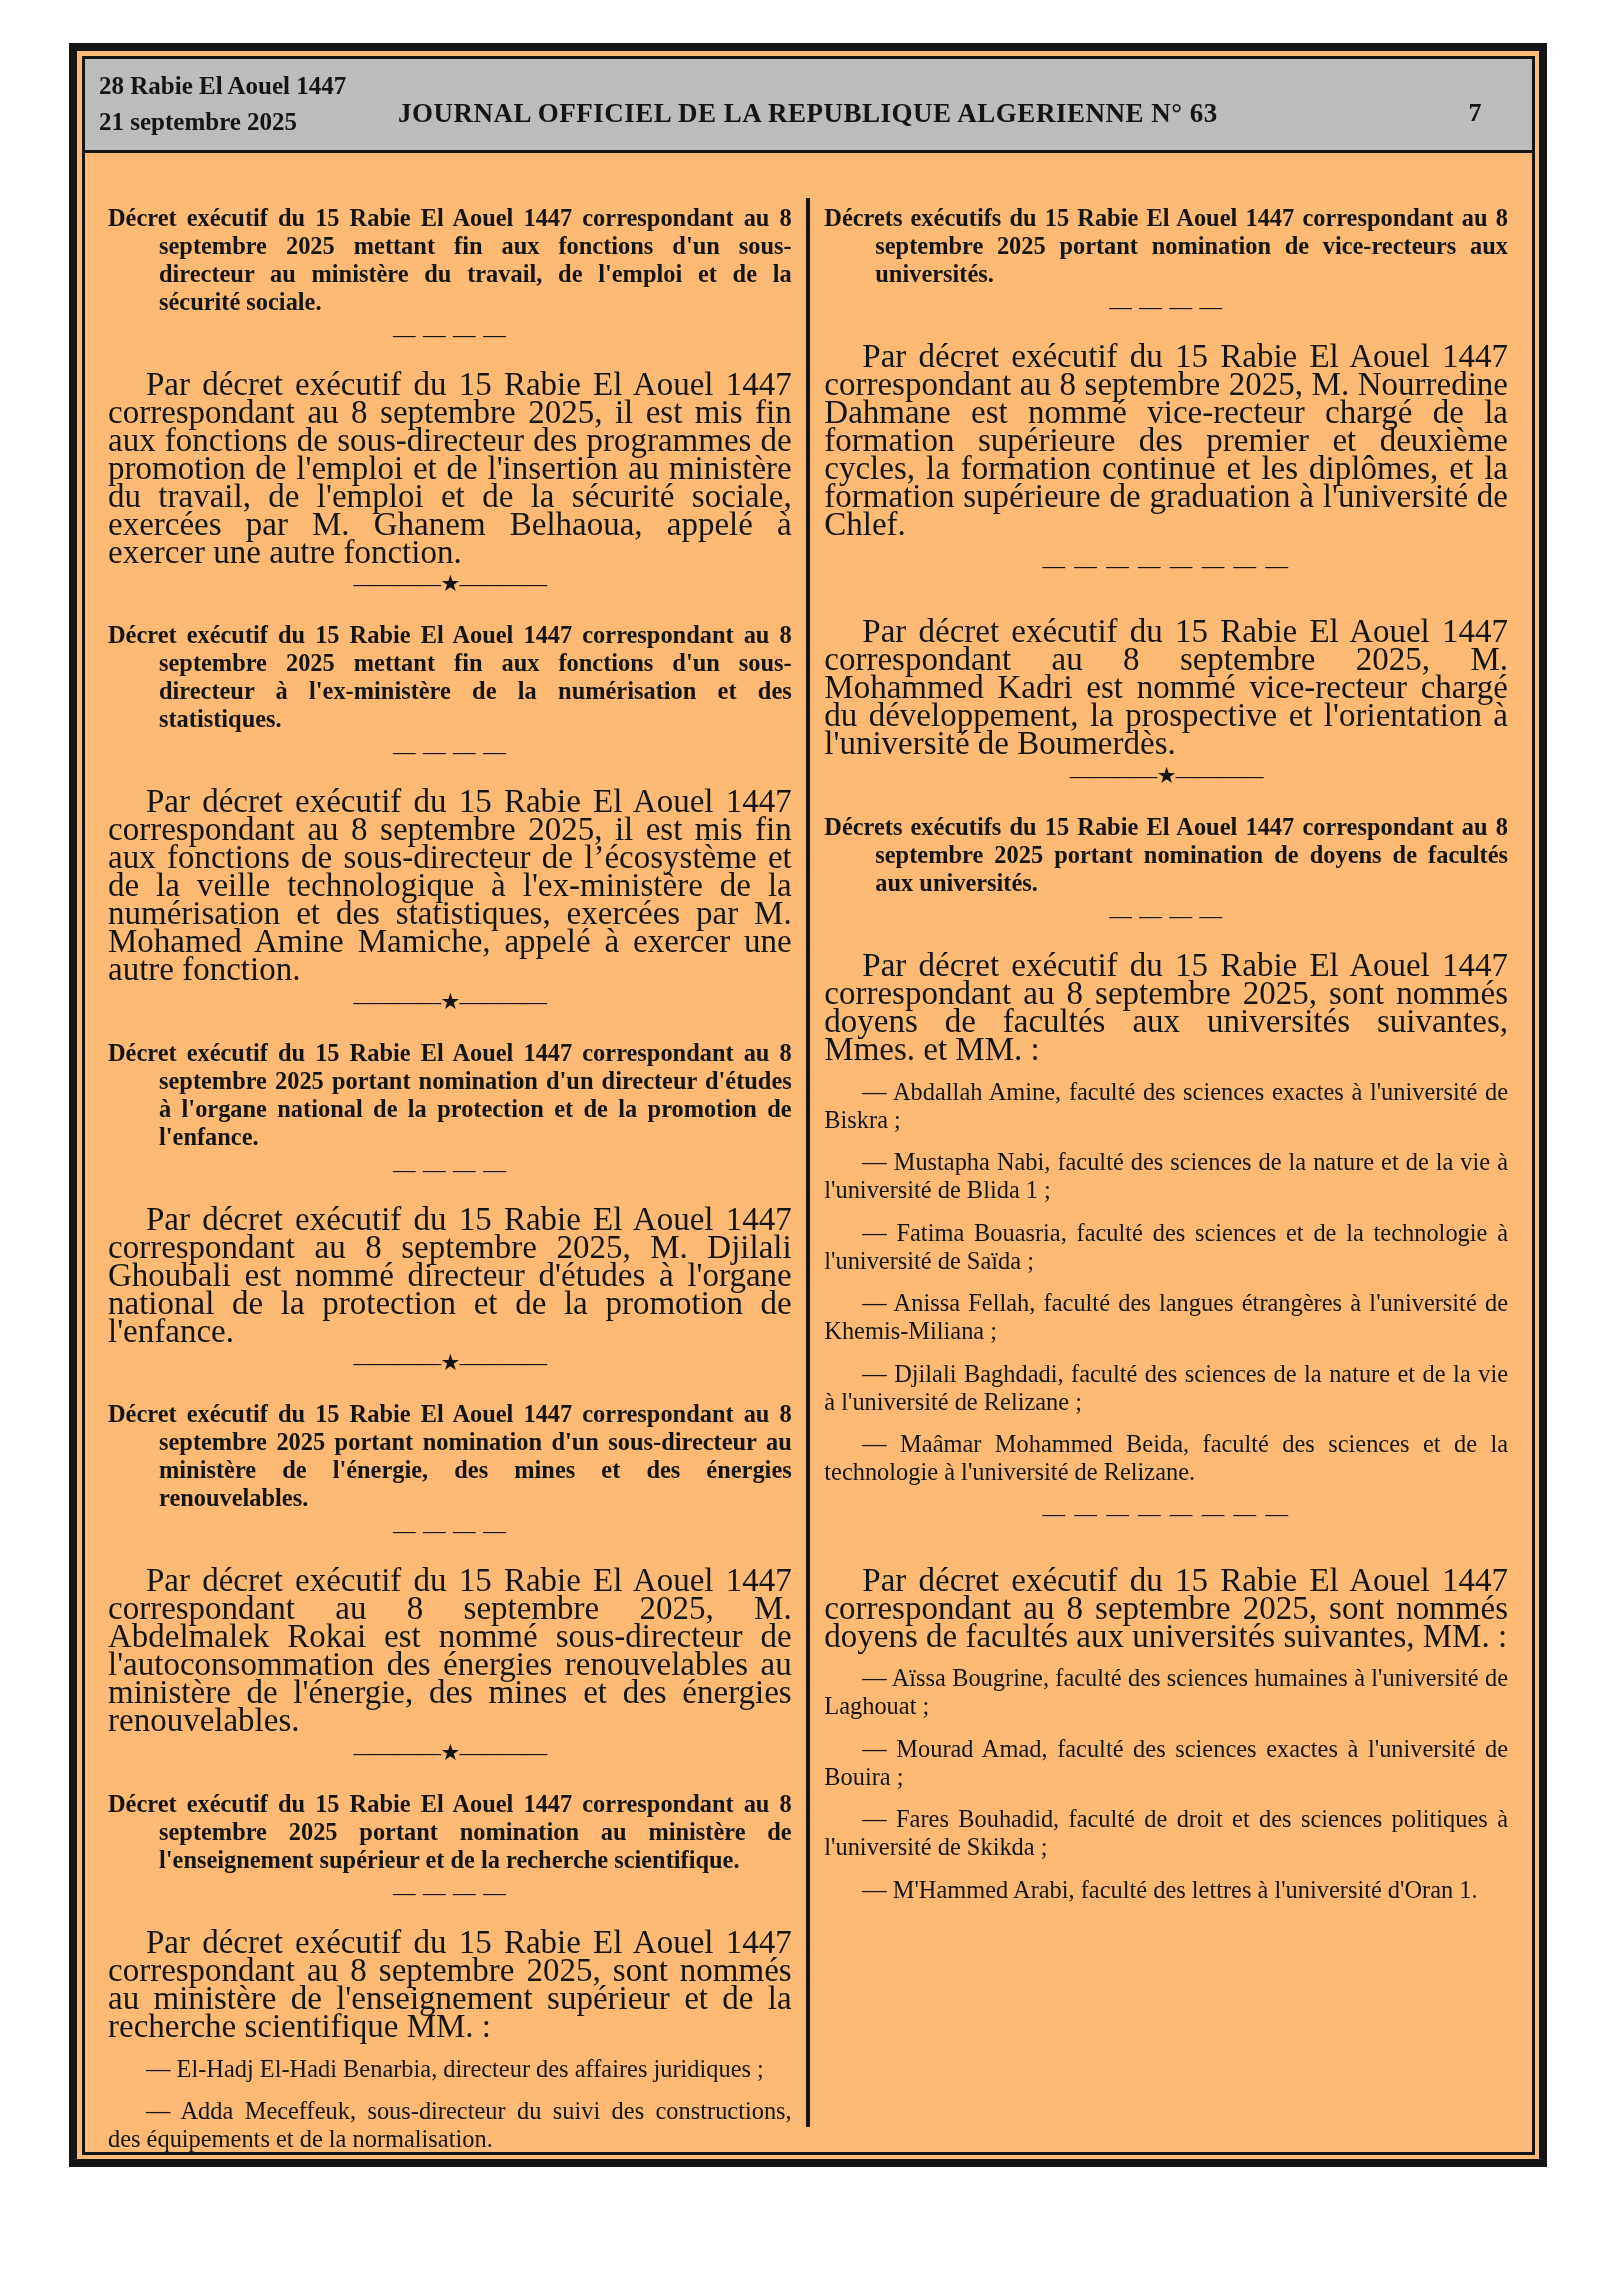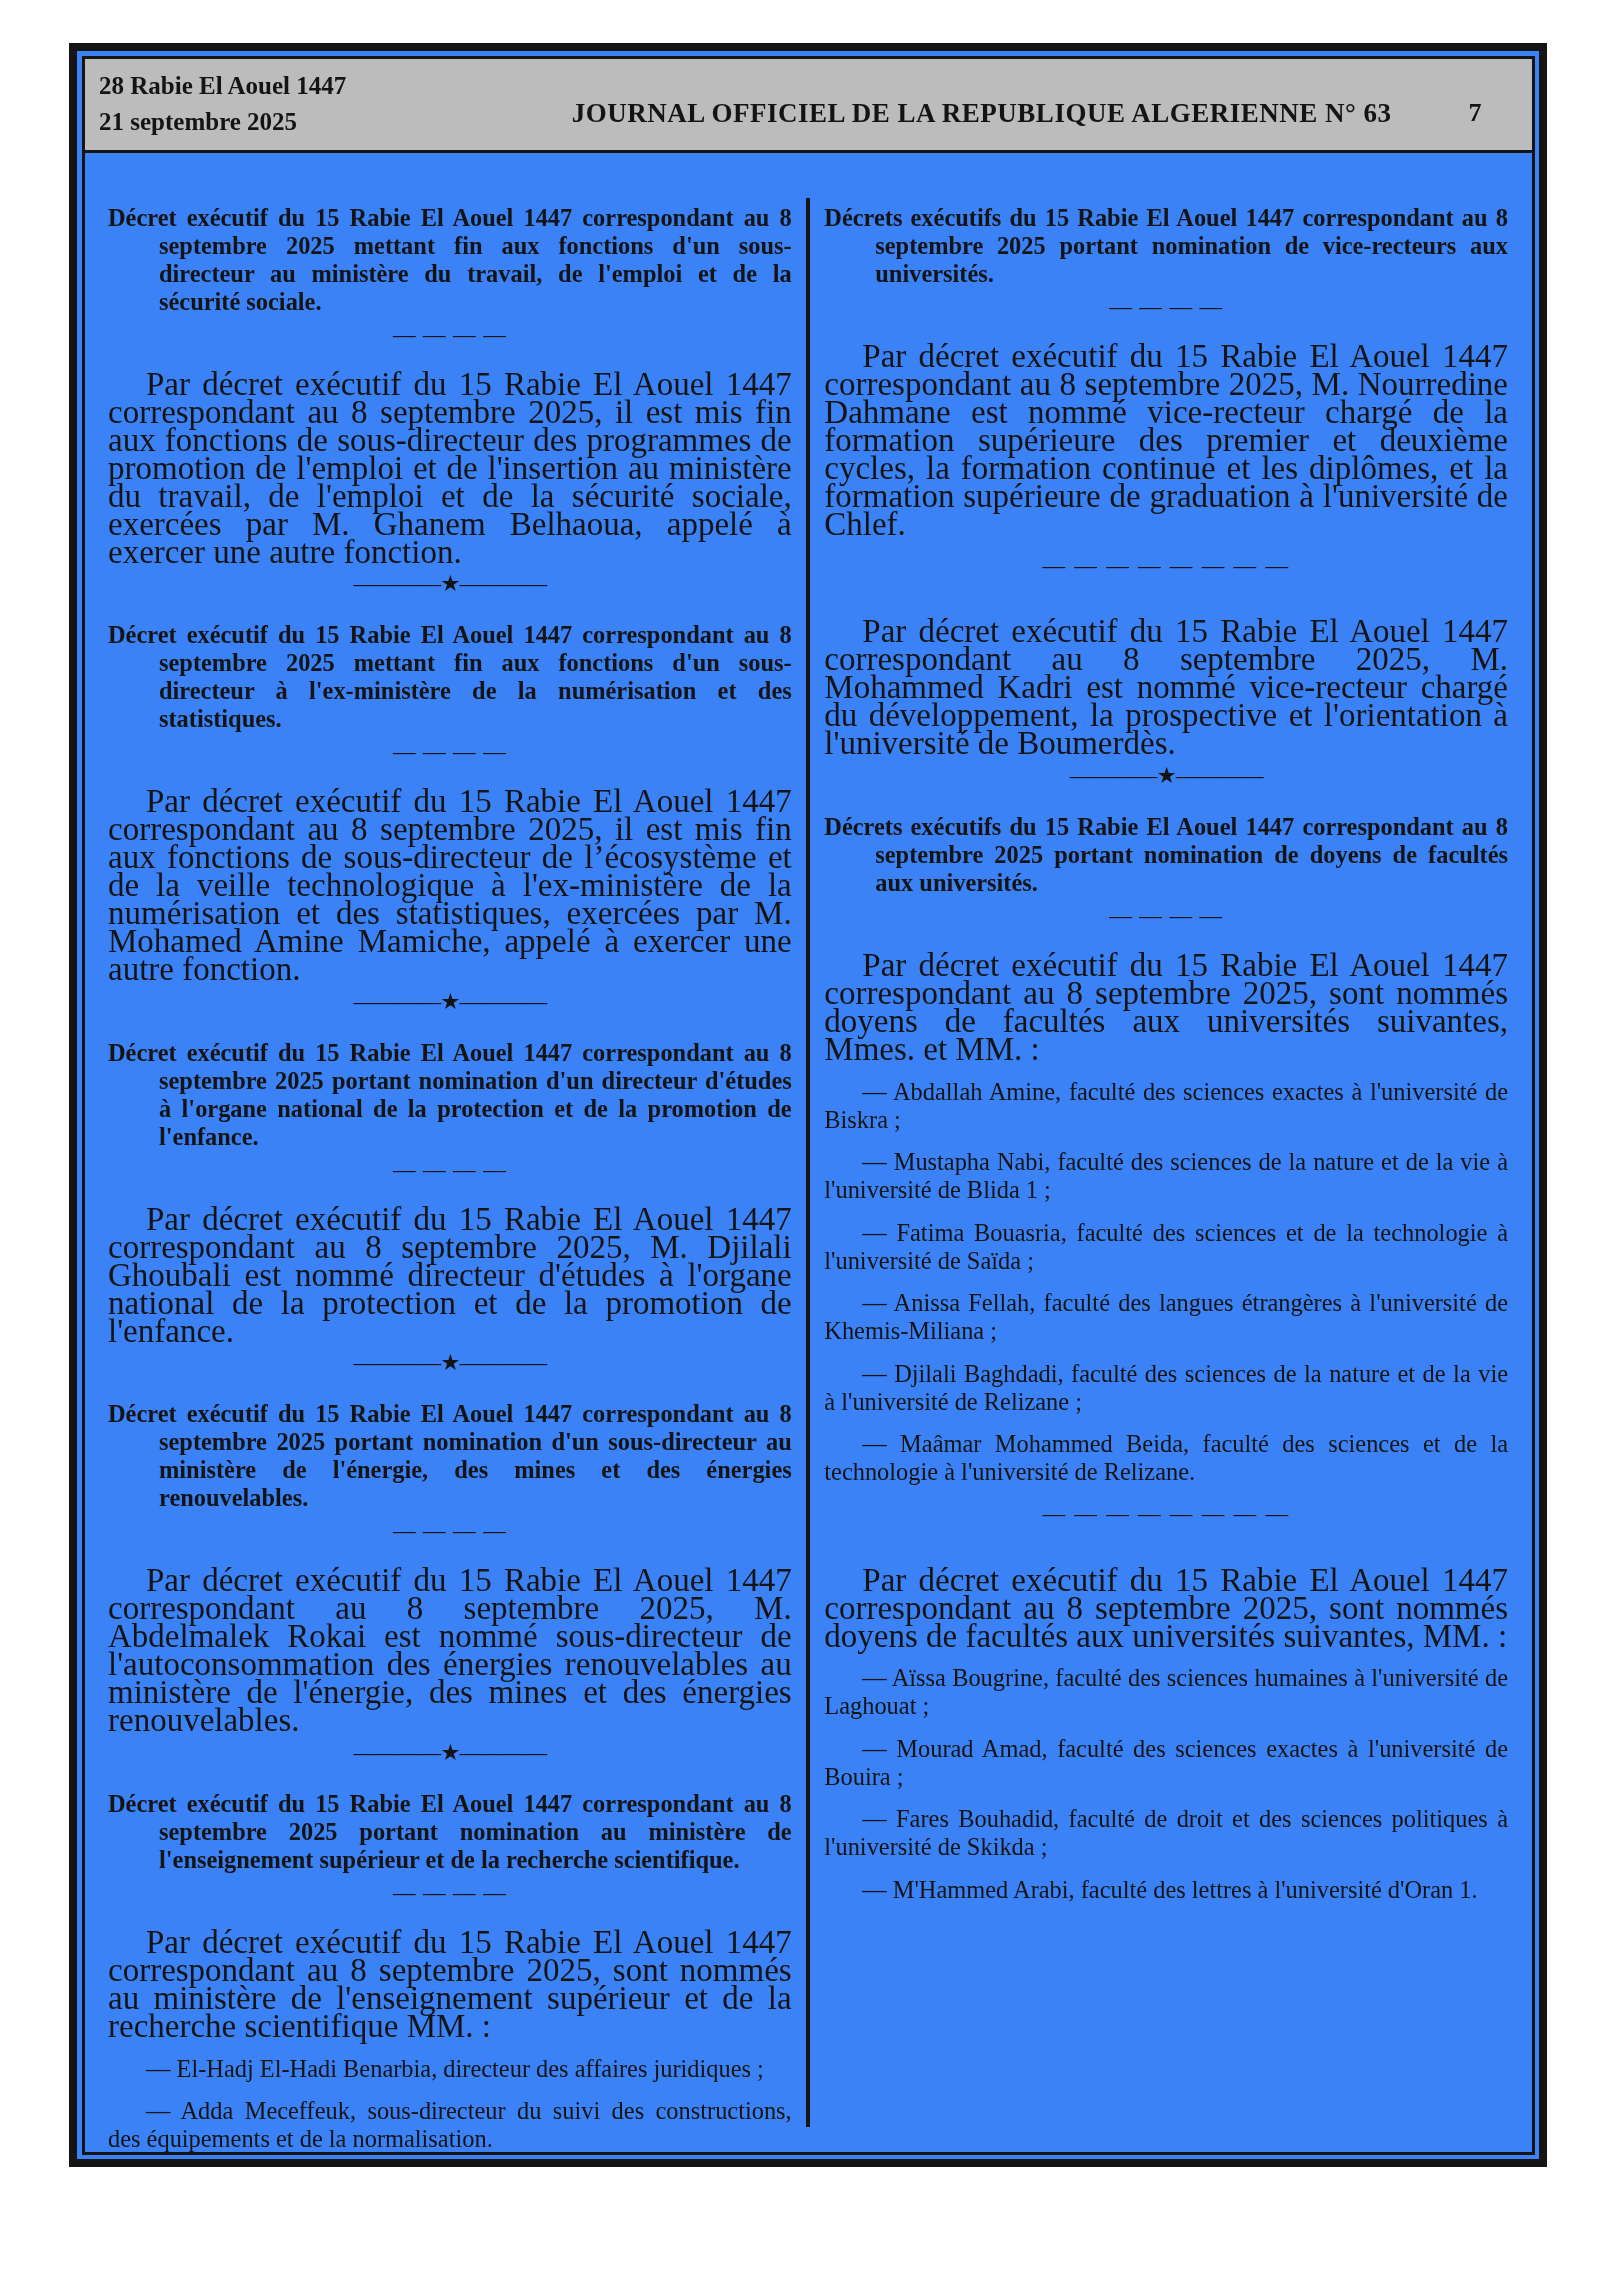--- a/index.html
+++ b/index.html
@@ -10,37 +10,37 @@
   html,body{margin:0;padding:0;background:#ffffff;}
   body{
     width:1615px;height:2285px;
     font-family:"Liberation Serif","DejaVu Serif",serif;
     color:var(--text);
     -webkit-font-smoothing:antialiased;
   }
   .page{position:relative;width:1615px;height:2285px;background:#fff;overflow:hidden;}
   .frame{
     position:absolute;left:69px;top:43px;width:1478px;height:2124px;
-    border:8.1px solid var(--border);box-sizing:border-box;background:#3b82f6;
+    border:8.1px solid var(--border);box-sizing:border-box;background:#fdba74;
   }
   .frame-inner{
     position:absolute;top:4.5px;left:4.5px;right:4.5px;bottom:4.5px;
     border:3.6px solid var(--border);
     display:flex;flex-direction:column;box-sizing:border-box;
   }
   .header-band{
     background:var(--header-band);
     border-bottom:3.6px solid var(--border);
     height:94px;flex:0 0 auto;
     display:flex;align-items:center;
     padding:0 9px 0 14.5px;box-sizing:border-box;
   }
   .hdr-dates{width:299px;font-weight:700;font-size:25px;line-height:36px;white-space:nowrap;}
   .hdr-title{
-    flex:1;text-align:right;font-weight:700;font-size:27px;
+    flex:1;text-align:left;font-weight:700;font-size:27px;
     letter-spacing:0.5px;padding-top:18px;white-space:nowrap;
   }
   .hdr-page{width:90px;text-align:right;font-weight:700;font-size:26px;padding:18px 41px 0 0;}
   .columns{flex:1;display:flex;padding:0 9px;box-sizing:border-box;min-height:0;justify-content:space-between;}
   .col{flex:1;padding:0 14.5px;box-sizing:border-box;overflow:hidden;}
   .divider{width:3.6px;background:var(--border);margin:45px 0 25px;flex:0 0 auto;}
   .title{
     font-weight:700;font-size:24.4px;line-height:28px;
     text-align:justify;padding-left:51px;text-indent:-51px;margin:25px 0 0;
   }

